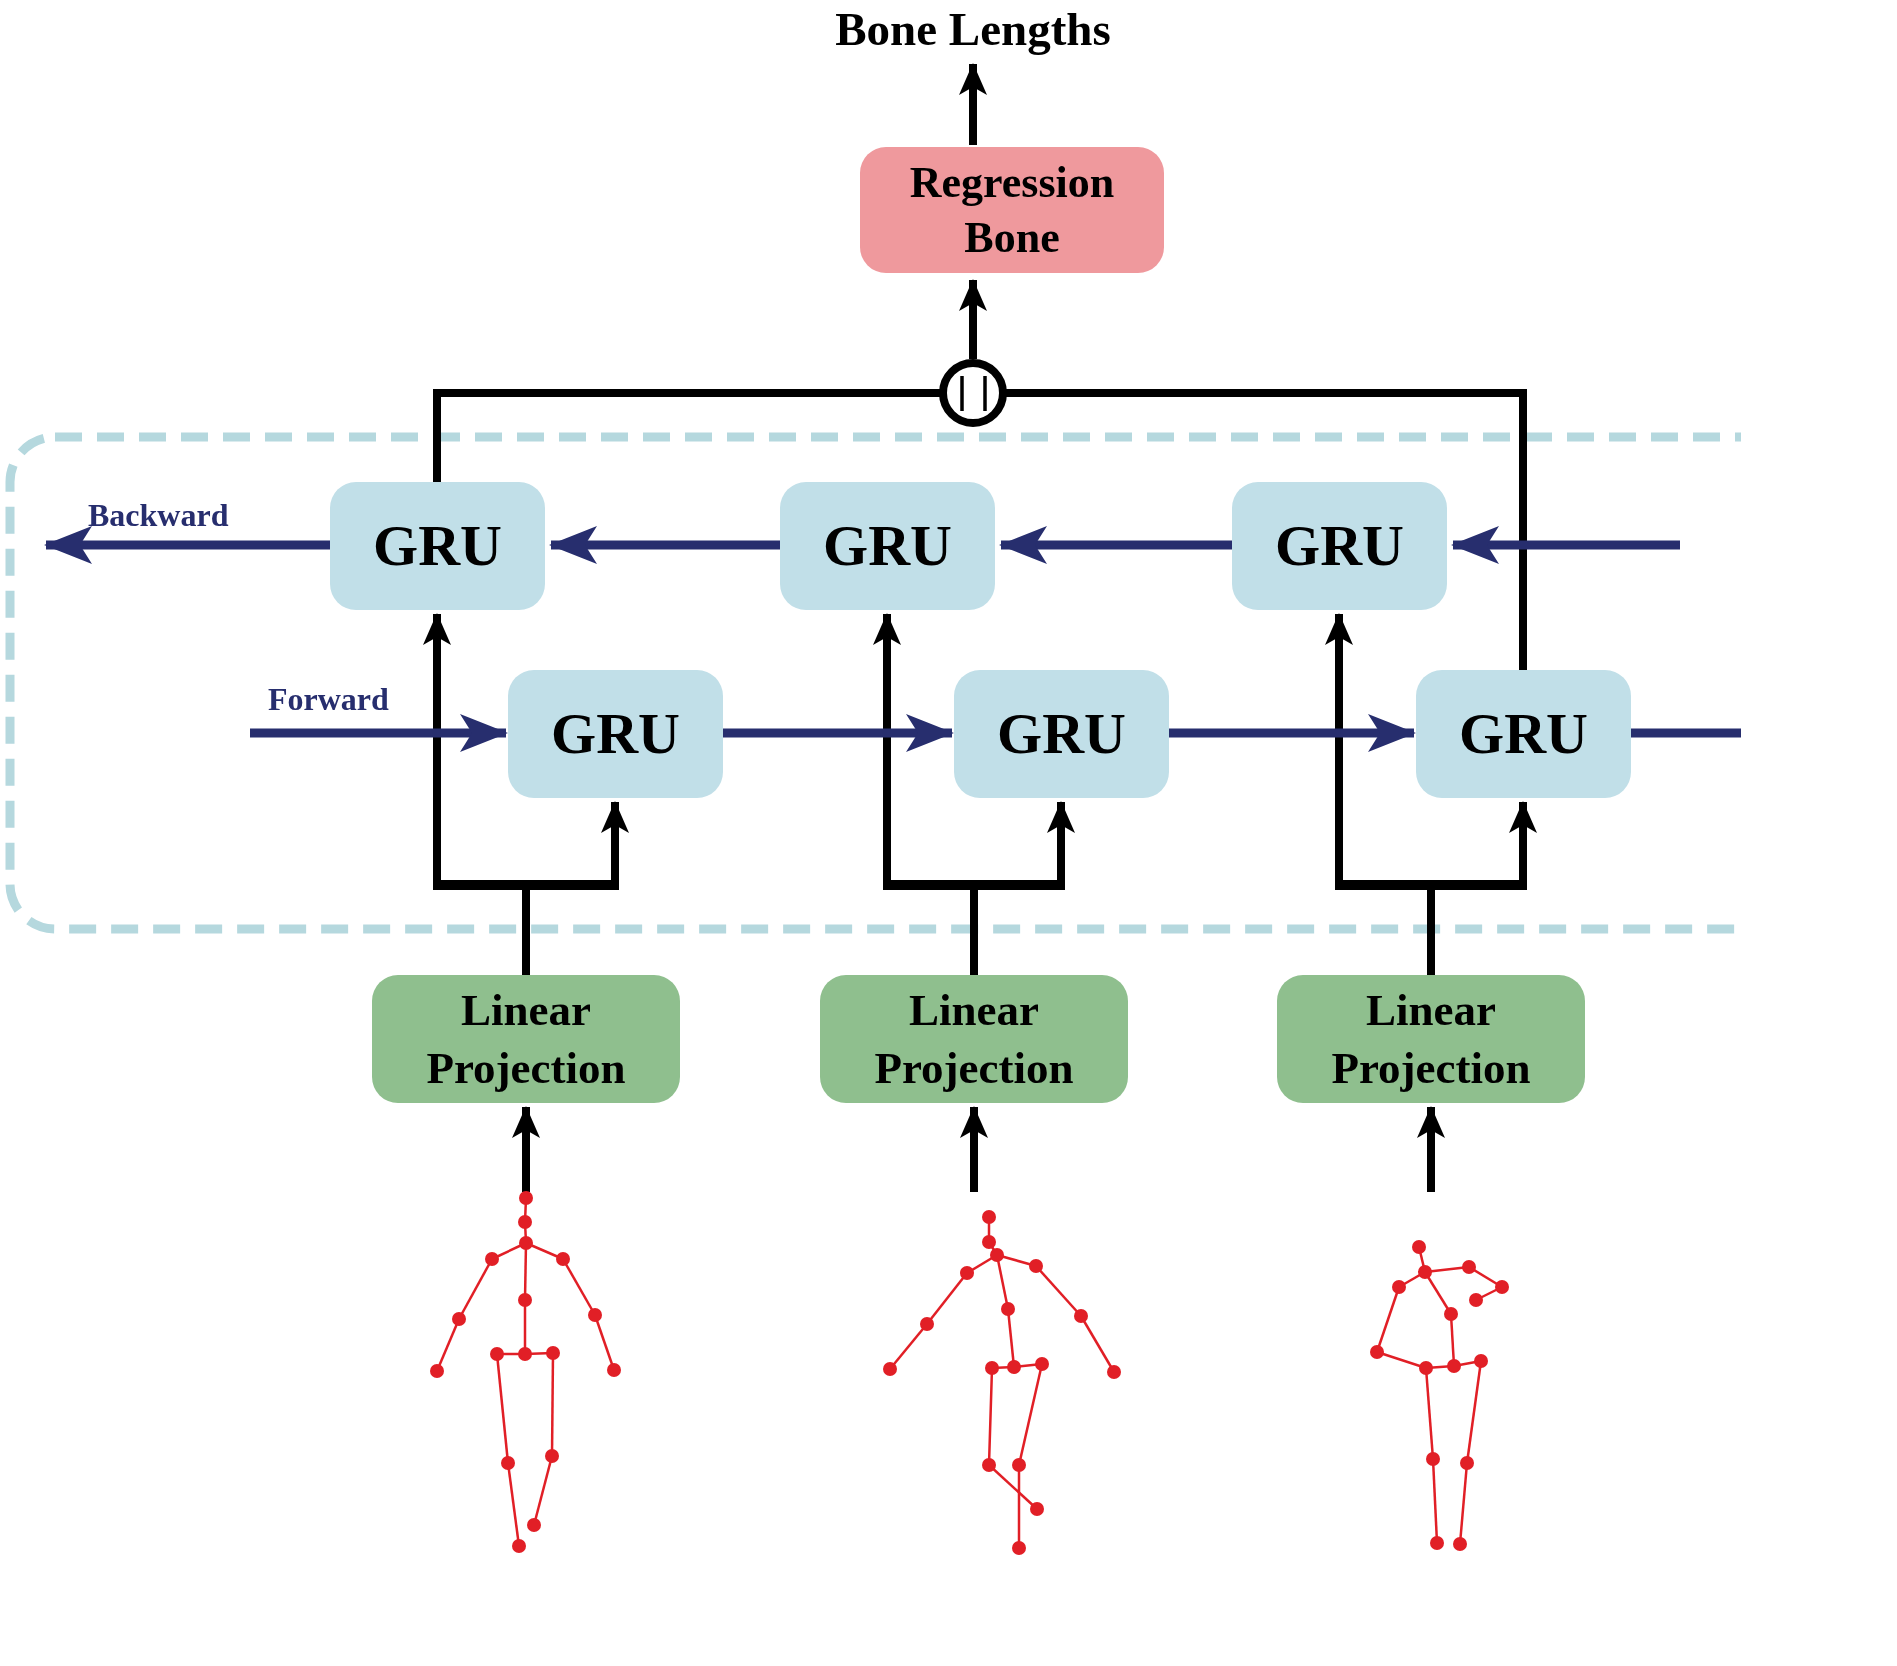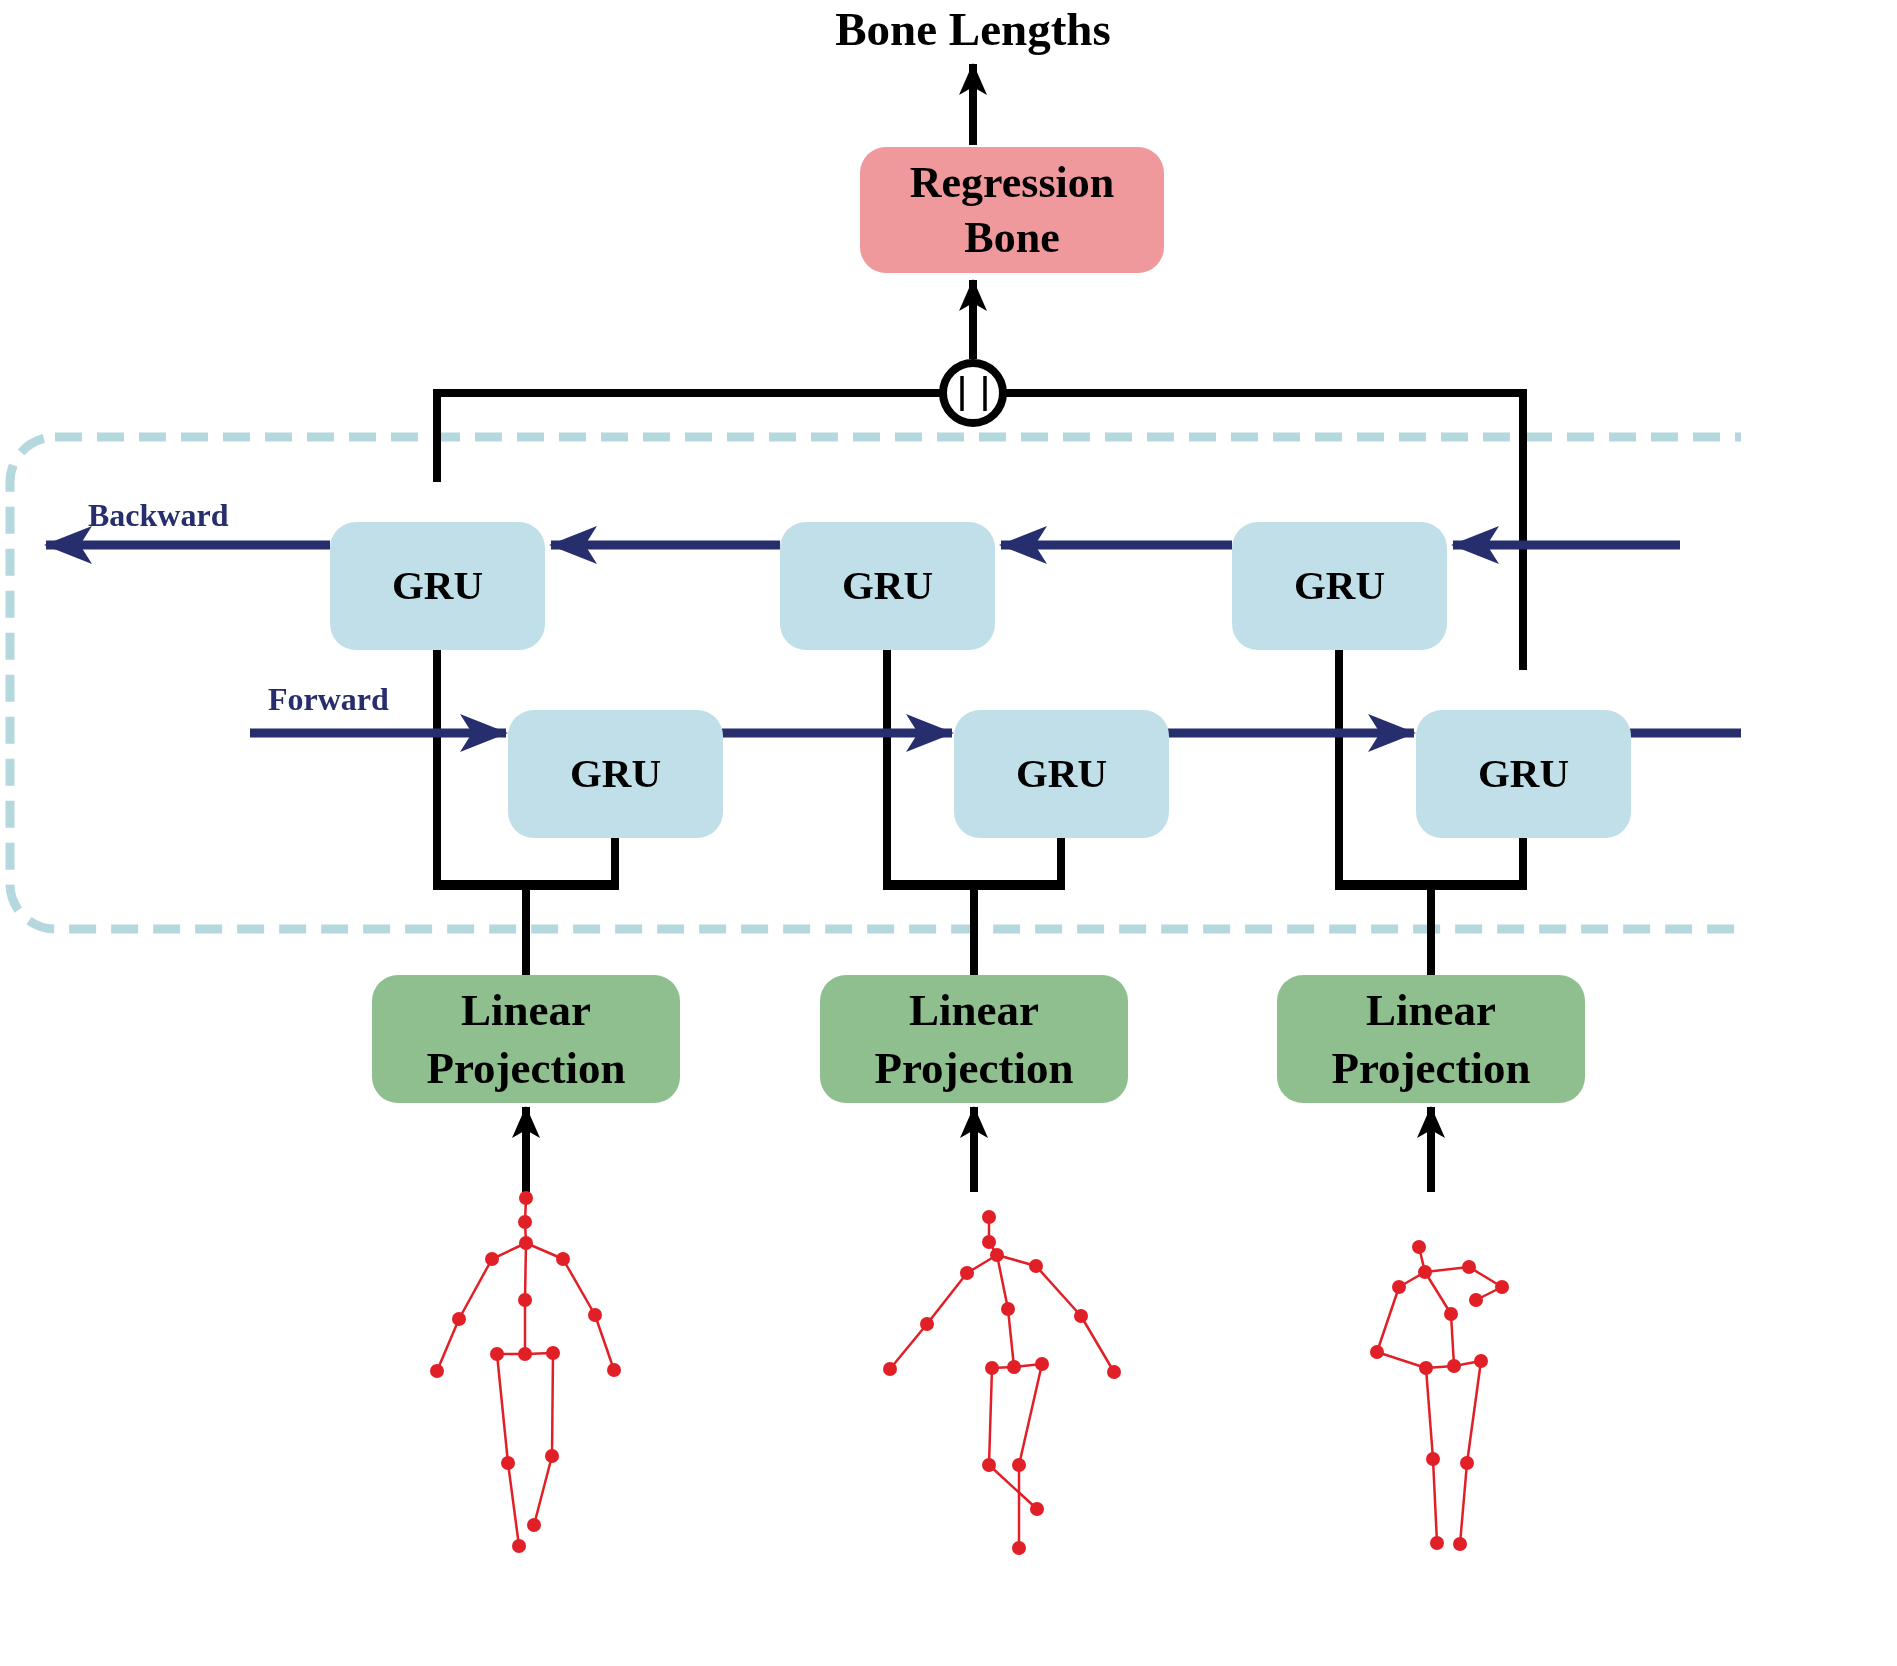--- a/index.html
+++ b/index.html
@@ -13,21 +13,21 @@
   .dash-frame{stroke:var(--borderblue);stroke-width:9;fill:none;stroke-dasharray:27 15;}
   .concat-circle{fill:#fff;stroke:var(--ink);stroke-width:8;}
   .concat-glyph line{stroke:var(--ink);stroke-width:3.5;}
   .bone{stroke:var(--red);stroke-width:2.5;}
   .joint{fill:var(--red);}
   #ah-black path{fill:var(--ink);} 
   #ah-navy path{fill:var(--navy);}
   
   .node{position:absolute;display:flex;flex-direction:column;align-items:center;justify-content:center;
         border-radius:26px;color:#000;font-weight:bold;text-align:center;line-height:1.25;}
-  .gru-box{background:var(--boxblue);font-size:41px;margin-top:40px;}
+  .gru-box{background:var(--boxblue);font-size:58px;}
   .reg-box{background:var(--pink);font-size:44px;}
   .lp-box{background:var(--green);font-size:45px;line-height:1.3;text-align:center;}
   
   .fig-title{position:absolute;top:2px;left:973px;transform:translateX(-50%);
              font-size:47px;font-weight:bold;color:#000;white-space:nowrap;}
   .dir-label{position:absolute;color:var(--navy);font-size:32px;font-weight:bold;white-space:nowrap;}
 </style>
 </head>
 <body>
 

